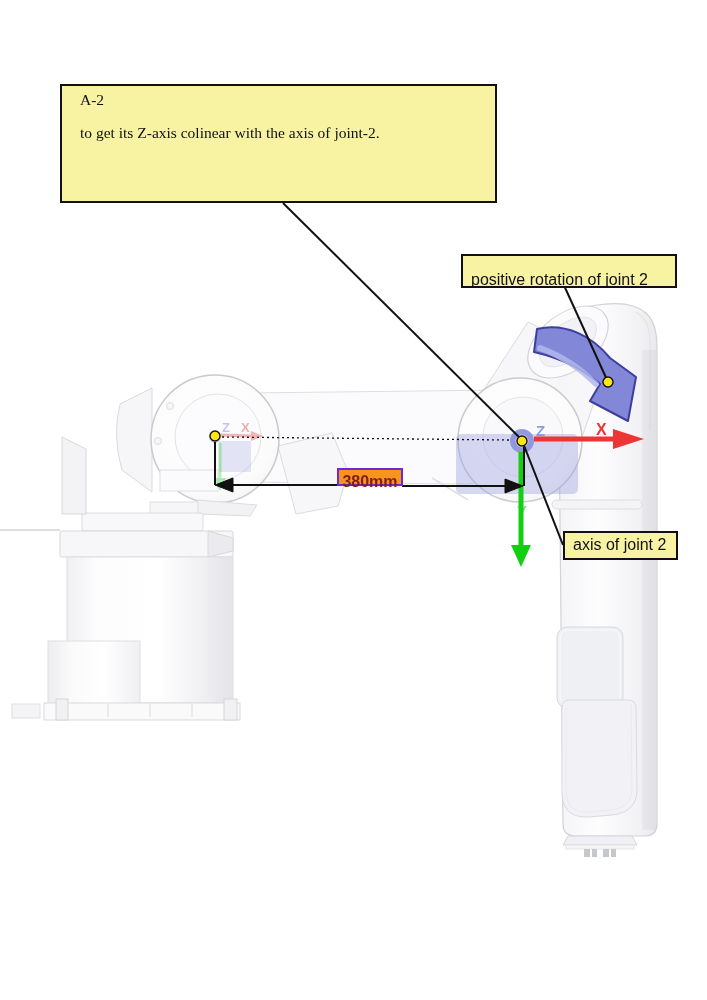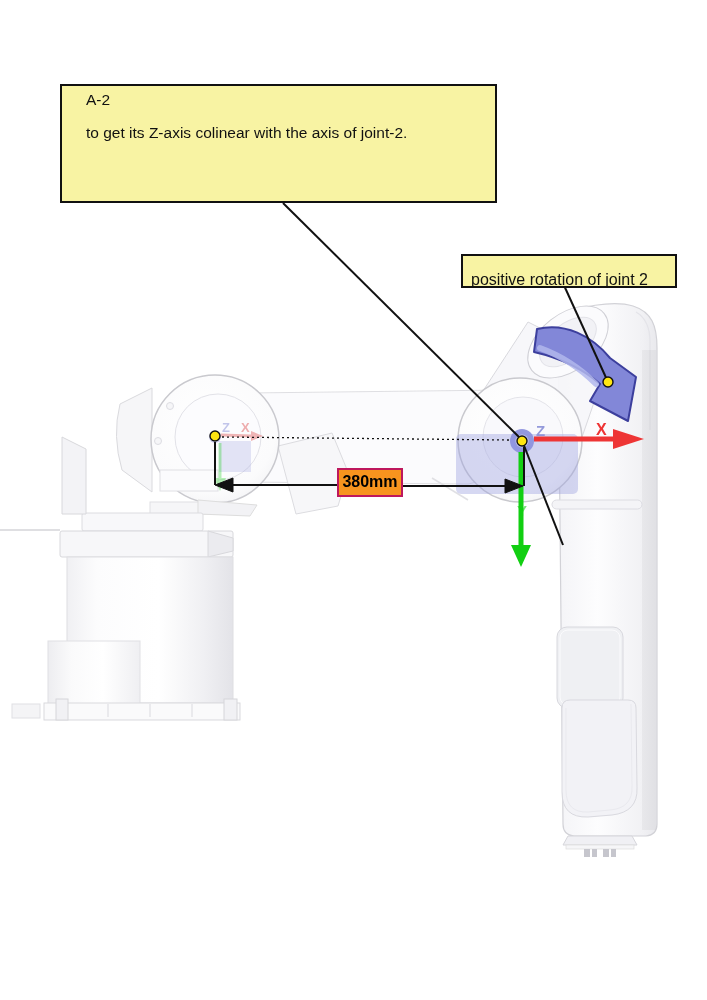--- a/index.html
+++ b/index.html
@@ -1,27 +1,27 @@
 <!DOCTYPE html>
 <html><head>
 <meta charset="utf-8">
 <style>
   html,body{margin:0;padding:0;background:#fff;}
   .stage{position:relative;width:707px;height:1000px;background:#ffffff;overflow:hidden;
          font-family:"Liberation Sans",sans-serif;}
   .stage svg{position:absolute;left:0;top:0;}
   .note{position:absolute;box-sizing:border-box;background:#f8f3a3;border:2px solid #111;
         color:#111;font-size:15.5px;line-height:17px;}
-  .note-a2{left:60px;top:84px;width:437px;height:119px;padding:5px 24px;}
+  .note-a2{left:60px;top:84px;width:437px;height:119px;padding:5px 18px;font-family:Liberation Serif, serif;}
   .note-a2 .t{margin-bottom:16px;}
   .note-a2 .cmd{margin-top:15px;}
   .note-rot{left:461px;top:254px;width:216px;height:29px;padding:15px 8px;font-size:16px;white-space:nowrap;}
   .note-axis{left:563px;top:531px;width:115px;height:29px;padding:3px 8px;font-size:16px;white-space:nowrap;}
-  .note-dim{position:absolute;box-sizing:border-box;left:337px;top:468px;width:66px;height:29px;
-        background:#f7941e;border:2px solid #be185d;color:#000000;font-size:16px;line-height:23px;
+  .note-dim{position:absolute;box-sizing:border-box;left:337px;top:468px;width:66px;height:18px;
+        background:#f7941e;border:2px solid #6d28d9;color:#7f1d1d;font-size:16px;line-height:23px;
         text-align:center;font-weight:bold;}
 </style>
 </head>
 <body>
 
 <div class="stage">
 
 <svg width="707" height="1000" viewBox="0 0 707 1000">
   <defs>
     <linearGradient id="gradV" x1="0" y1="0" x2="1" y2="0">
@@ -171,14 +171,15 @@
 
   <div class="note note-a2">
     <div class="t">A-2</div>
     <div>to get its Z-axis colinear with the axis of joint-2.</div>
   </div>
 
   <div class="note note-rot">positive rotation of joint 2</div>
 
   <div class="note-dim">380mm</div>
 
+  <div class="note note-axis">axis of joint 2</div>
 
 </div>
 
 </body></html>

